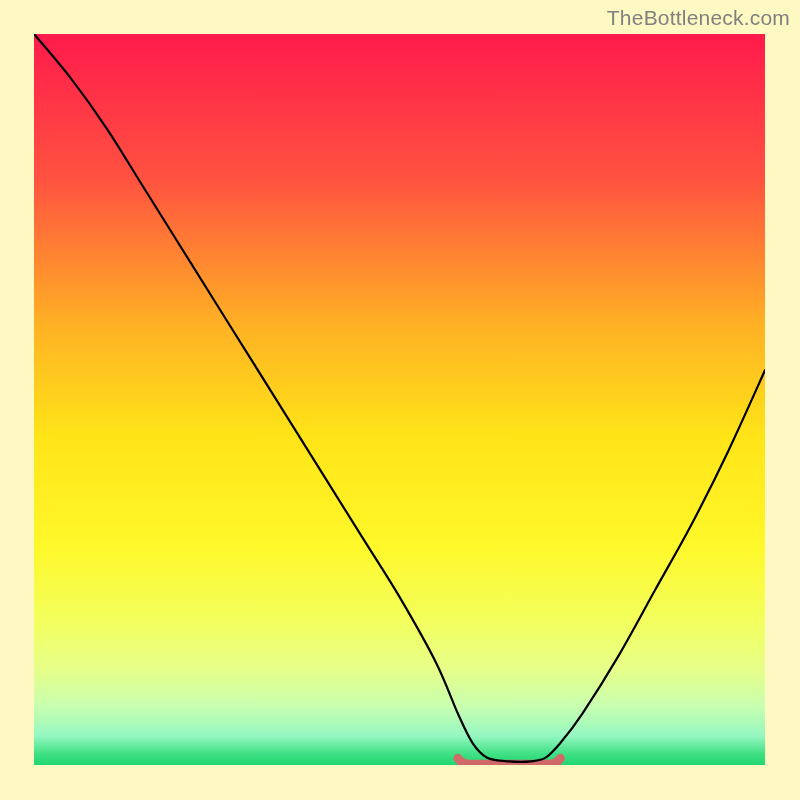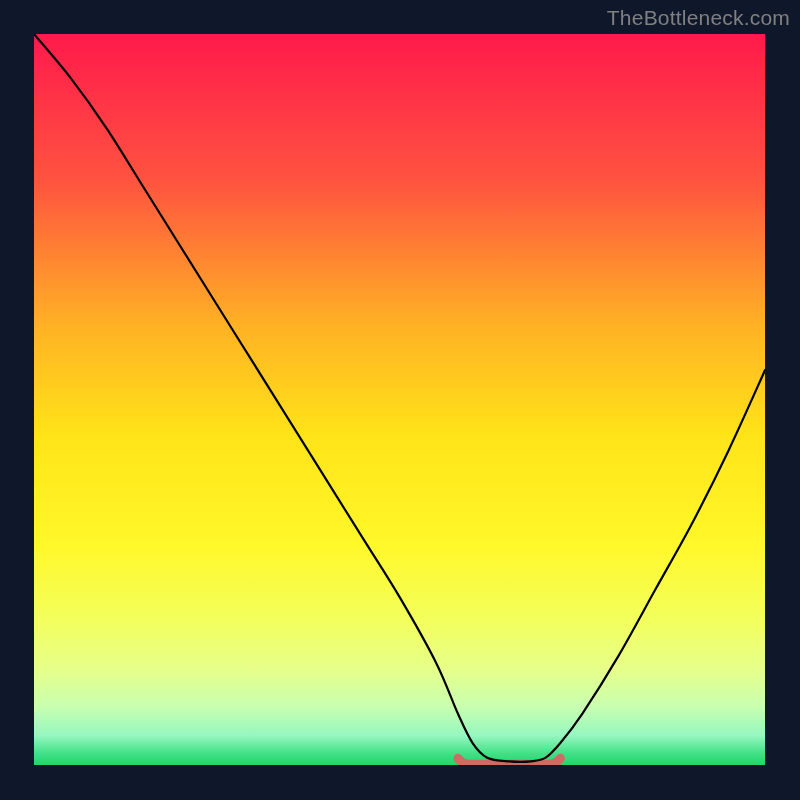--- a/index.html
+++ b/index.html
@@ -8,21 +8,21 @@
     width: 800px;
     height: 800px;
     overflow: hidden;
     background: #000;
     font-family: Arial, Helvetica, sans-serif;
   }
   .frame {
     position: relative;
     width: 800px;
     height: 800px;
-    background: #0f172a;
+    background: #fef9c3;
   }
   .plot-area {
     position: absolute;
     left: 34px;
     top: 34px;
     width: 731px;
     height: 731px;
     overflow: hidden;
   }
   .watermark {

